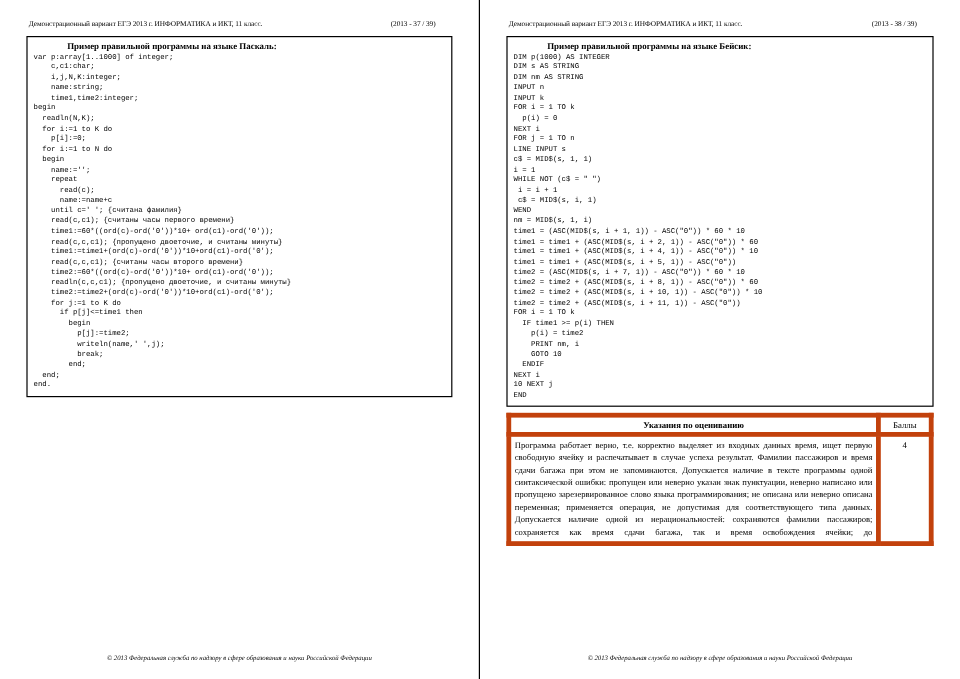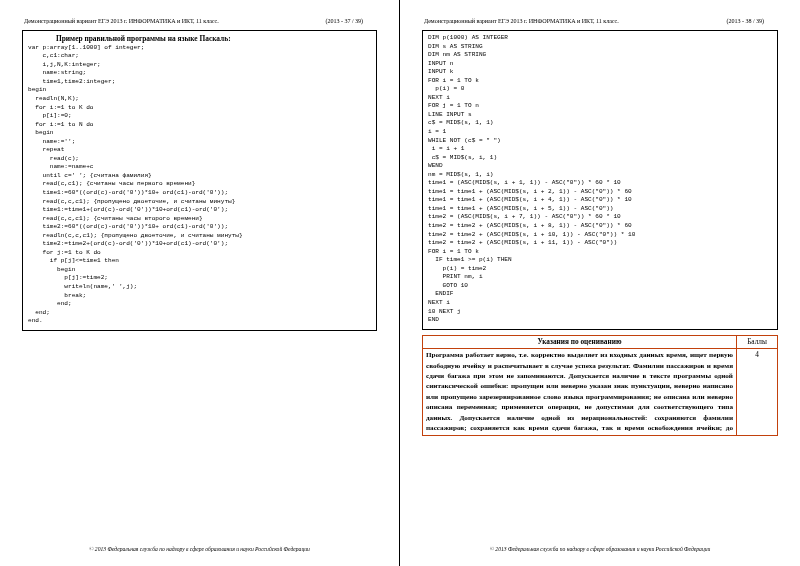--- a/index.html
+++ b/index.html
@@ -87,21 +87,21 @@
 
   
   .grade-table {
     border-collapse: collapse;
     width: 100%;
     margin-top: 5px;
     table-layout: fixed;
   }
   .grade-table th,
   .grade-table td {
-    border: 1px solid #c2410c;
+    border: 4px solid #c2410c;
     vertical-align: top;
   }
   .grade-table th.gt-head-main {
     font-size: 7.3px;
     font-weight: bold;
     text-align: center;
     padding: 1.5px 2px;
     line-height: 9px;
   }
   .grade-table th.gt-head-score {
@@ -112,21 +112,20 @@
     width: 38px;
     line-height: 9px;
   }
   .grade-table td.gt-criteria {
     font-size: 7.15px;
     line-height: 10.4px;
     text-align: justify;
     text-align-last: justify;
     padding: 1.5px 3px 2px 3px;
     hyphens: none;
-    font-weight: bold;
   }
   .grade-table td.gt-score {
     font-size: 7.3px;
     text-align: center;
     padding: 1.5px 1px;
     width: 38px;
     line-height: 10.4px;
   }
   .gt-criteria p {
     margin: 0;
@@ -169,20 +168,21 @@
   <div class="page page-right">
     <div class="page-inner">
 
       <div class="page-header">
         <span class="hdr-title">Демонстрационный вариант ЕГЭ 2013 г. ИНФОРМАТИКА и ИКТ, 11 класс.</span>
         <span class="hdr-spacer"></span>
         <span class="hdr-pages">(2013 - 38 / 39)</span>
       </div>
 
       <div class="code-box">
+        <div class="code-title">Пример правильной программы на языке Бейсик:</div>
         <div class="code-lines"><div>DIM p(1000) AS INTEGER</div><div>DIM s AS STRING</div><div>DIM nm AS STRING</div><div>INPUT n</div><div>INPUT k</div><div>FOR i = 1 TO k</div><div>  p(i) = 0</div><div>NEXT i</div><div>FOR j = 1 TO n</div><div>LINE INPUT s</div><div>c$ = MID$(s, 1, 1)</div><div>i = 1</div><div>WHILE NOT (c$ = " ")</div><div> i = i + 1</div><div> c$ = MID$(s, i, 1)</div><div>WEND</div><div>nm = MID$(s, 1, i)</div><div>time1 = (ASC(MID$(s, i + 1, 1)) - ASC("0")) * 60 * 10</div><div>time1 = time1 + (ASC(MID$(s, i + 2, 1)) - ASC("0")) * 60</div><div>time1 = time1 + (ASC(MID$(s, i + 4, 1)) - ASC("0")) * 10</div><div>time1 = time1 + (ASC(MID$(s, i + 5, 1)) - ASC("0"))</div><div>time2 = (ASC(MID$(s, i + 7, 1)) - ASC("0")) * 60 * 10</div><div>time2 = time2 + (ASC(MID$(s, i + 8, 1)) - ASC("0")) * 60</div><div>time2 = time2 + (ASC(MID$(s, i + 10, 1)) - ASC("0")) * 10</div><div>time2 = time2 + (ASC(MID$(s, i + 11, 1)) - ASC("0"))</div><div>FOR i = 1 TO k</div><div>  IF time1 &gt;= p(i) THEN</div><div>    p(i) = time2</div><div>    PRINT nm, i</div><div>    GOTO 10</div><div>  ENDIF</div><div>NEXT i</div><div>10 NEXT j</div><div>END</div></div>
       </div>
 
       <table class="grade-table">
         <thead>
           <tr>
             <th class="gt-head-main">Указания по оцениванию</th>
             <th class="gt-head-score">Баллы</th>
           </tr>
         </thead>

